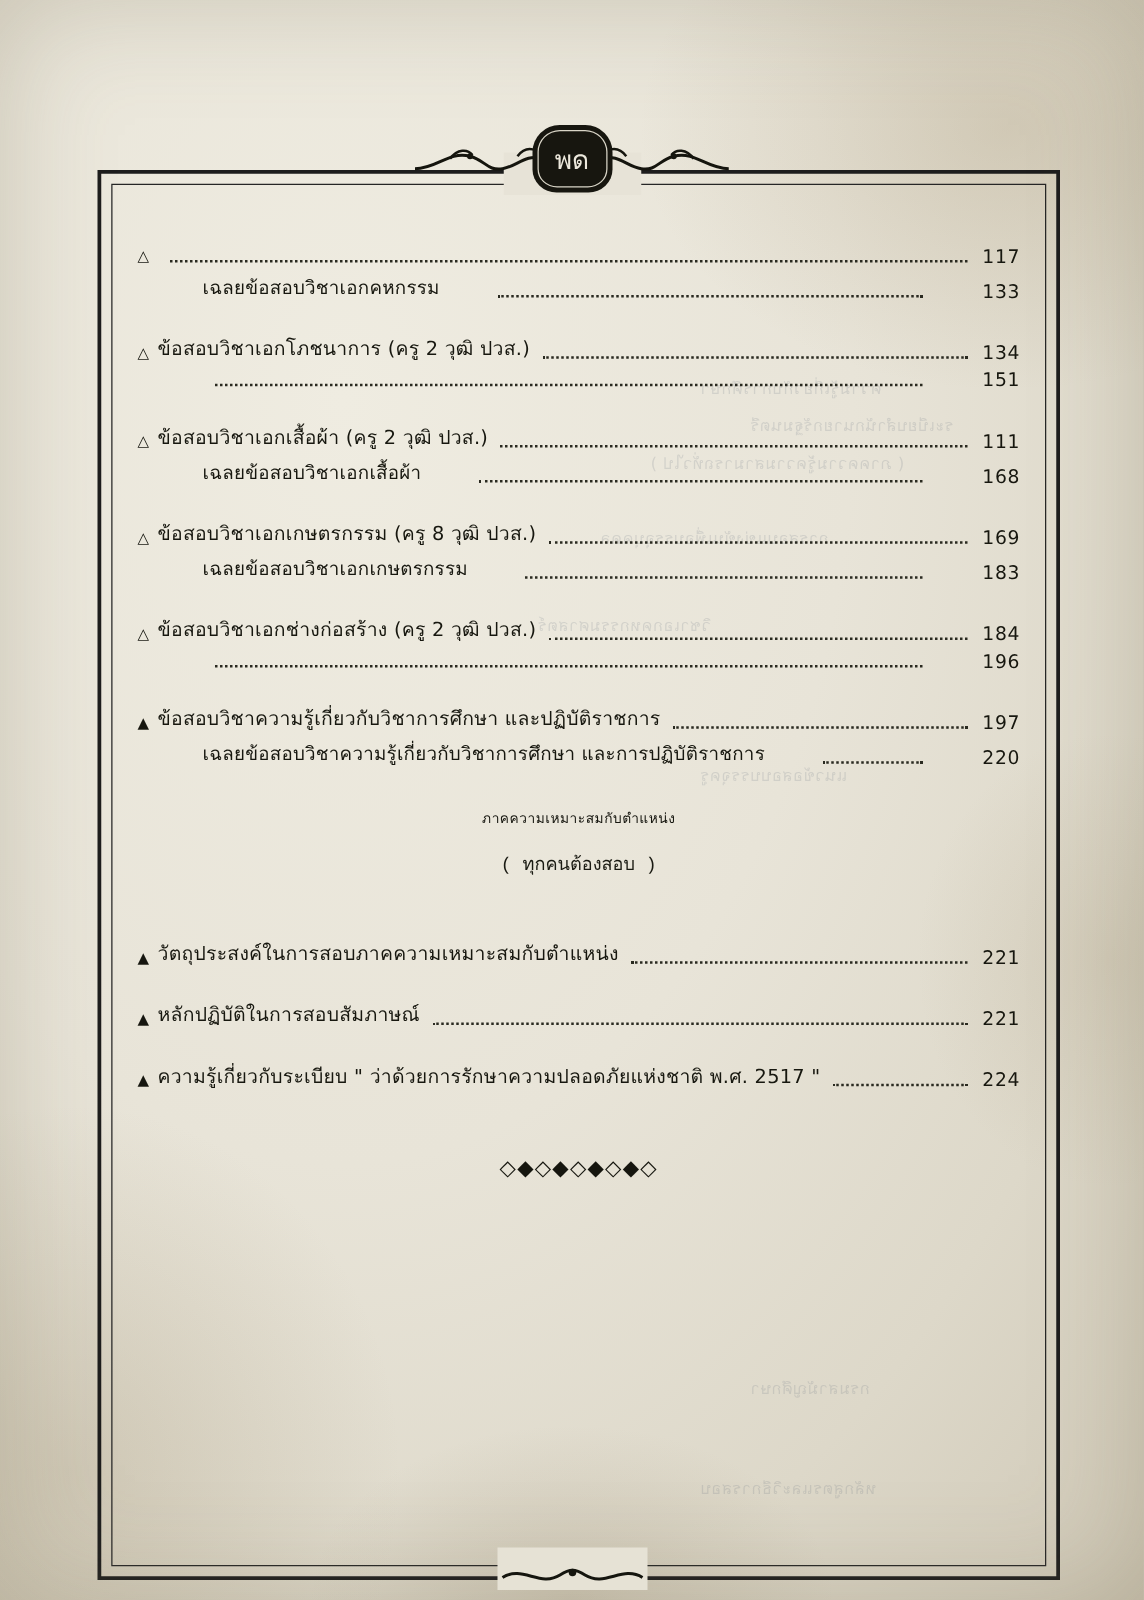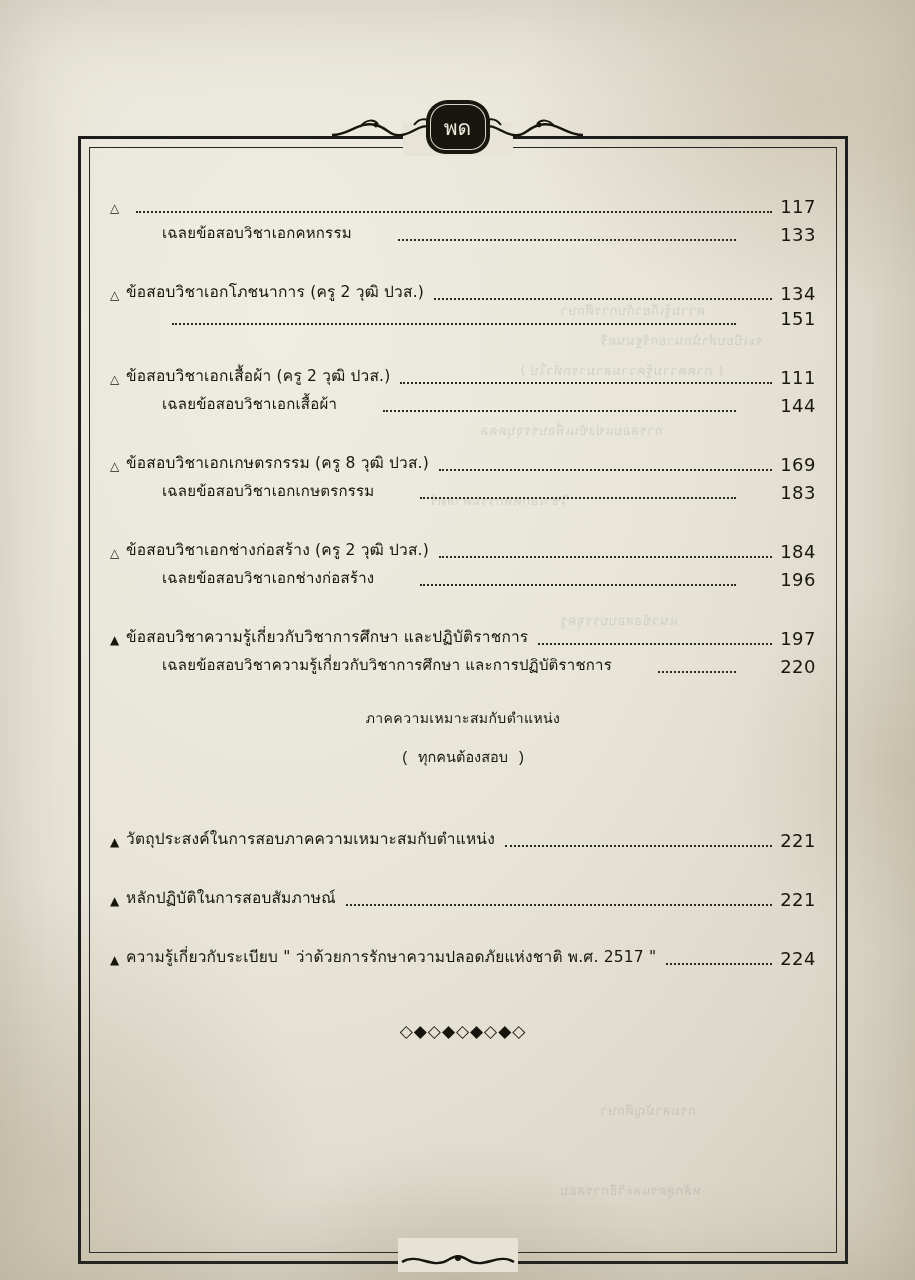--- a/index.html
+++ b/index.html
@@ -81,21 +81,21 @@
     content: "";
     position: absolute;
     inset: 4px;
     border: 1px solid #d9d5c7;
     border-radius: 32% 32% 28% 28% / 38% 38% 32% 32%;
   }
   .med-text {
     color: #ece8dc;
     font-size: 21px;
     line-height: 1;
-    font-family: Liberation Serif, serif;
+    font-family: Liberation Sans, sans-serif;
     position: relative;
     top: 1px;
   }
 
   
   .flourish {
     position: absolute;
     top: 113px;
     height: 30px;
     z-index: 5;
@@ -141,21 +141,21 @@
     width: 706px;
   }
 
   .toc-row {
     display: flex;
     align-items: flex-end;
     font-family: "DejaVu Sans", sans-serif;
     color: #17170f;
     margin-bottom: 4px;
   }
-  .toc-row.main { font-size: 15.5px; margin-top: 34px; }
+  .toc-row.main { font-size: 15.5px; margin-top: 24px; }
   .toc-row.sub  { font-size: 15px; margin-top: 2px; gap: 36px; }
   .toc-row.first { margin-top: 0; }
 
   .bullet {
     width: 16px;
     flex: 0 0 16px;
     font-size: 12px;
     line-height: 1;
     padding-bottom: 3px;
     color: #16160f;
@@ -171,27 +171,27 @@
   .toc-dots {
     flex: 1 1 auto;
     margin: 0 8px 4px 10px;
     border-bottom: 2px dotted #2a2a20;
     min-width: 14px;
     height: 4px;
   }
   .toc-page {
     flex: 0 0 34px;
     text-align: right;
-    font-size: 18px;
+    font-size: 15px;
     letter-spacing: 0.5px;
   }
 
   .section-title {
     text-align: center;
-    font-size: 14px;
+    font-size: 11px;
     color: #16160f;
     margin-top: 30px;
     letter-spacing: 0.4px;
   }
   .section-sub {
     text-align: center;
     font-size: 14.5px;
     color: #1a1a12;
     margin-top: 16px;
     font-family: Liberation Mono, monospace;
@@ -292,21 +292,21 @@
       <span class="bullet hollow"></span>
       <span class="toc-label">ข้อสอบวิชาเอกเสื้อผ้า (ครู 2 วุฒิ ปวส.)</span>
       <span class="toc-dots"></span>
       <span class="toc-page">111</span>
     </div>
 
     <div class="toc-row sub">
       <span class="bullet none"></span>
       <span class="toc-label">เฉลยข้อสอบวิชาเอกเสื้อผ้า</span>
       <span class="toc-dots"></span>
-      <span class="toc-page">144</span>
+      <span class="toc-page">168</span>
     </div>
 
     <div class="toc-row main">
       <span class="bullet hollow"></span>
       <span class="toc-label">ข้อสอบวิชาเอกเกษตรกรรม (ครู 8 วุฒิ ปวส.)</span>
       <span class="toc-dots"></span>
       <span class="toc-page">169</span>
     </div>
 
     <div class="toc-row sub">
@@ -318,21 +318,20 @@
 
     <div class="toc-row main">
       <span class="bullet hollow"></span>
       <span class="toc-label">ข้อสอบวิชาเอกช่างก่อสร้าง (ครู 2 วุฒิ ปวส.)</span>
       <span class="toc-dots"></span>
       <span class="toc-page">184</span>
     </div>
 
     <div class="toc-row sub">
       <span class="bullet none"></span>
-      <span class="toc-label">เฉลยข้อสอบวิชาเอกช่างก่อสร้าง</span>
       <span class="toc-dots"></span>
       <span class="toc-page">196</span>
     </div>
 
     <div class="toc-row main">
       <span class="bullet solid"></span>
       <span class="toc-label">ข้อสอบวิชาความรู้เกี่ยวกับวิชาการศึกษา และปฏิบัติราชการ</span>
       <span class="toc-dots"></span>
       <span class="toc-page">197</span>
     </div>

